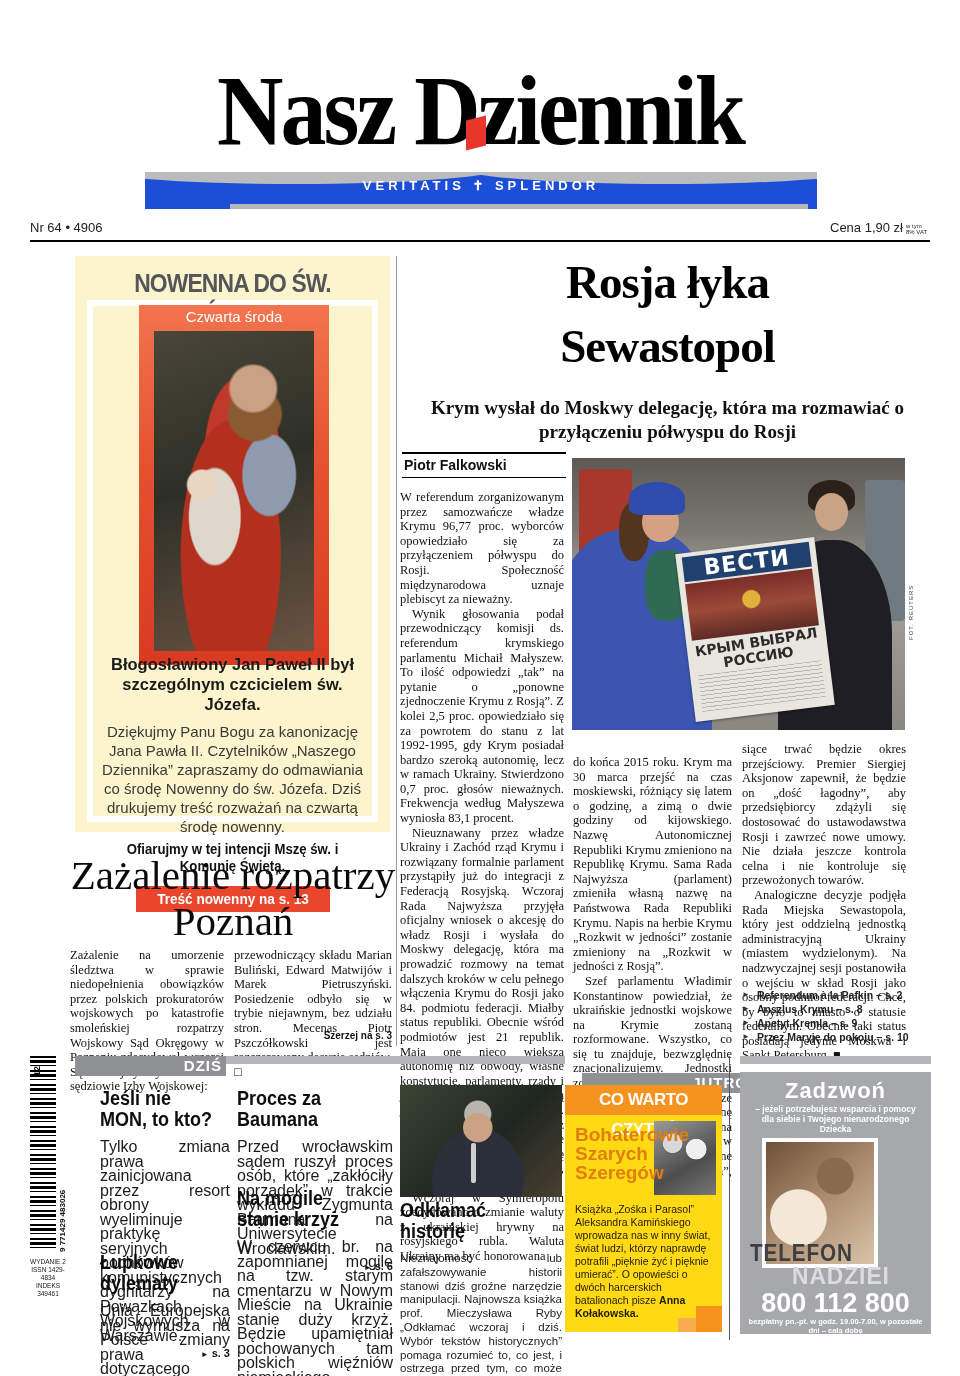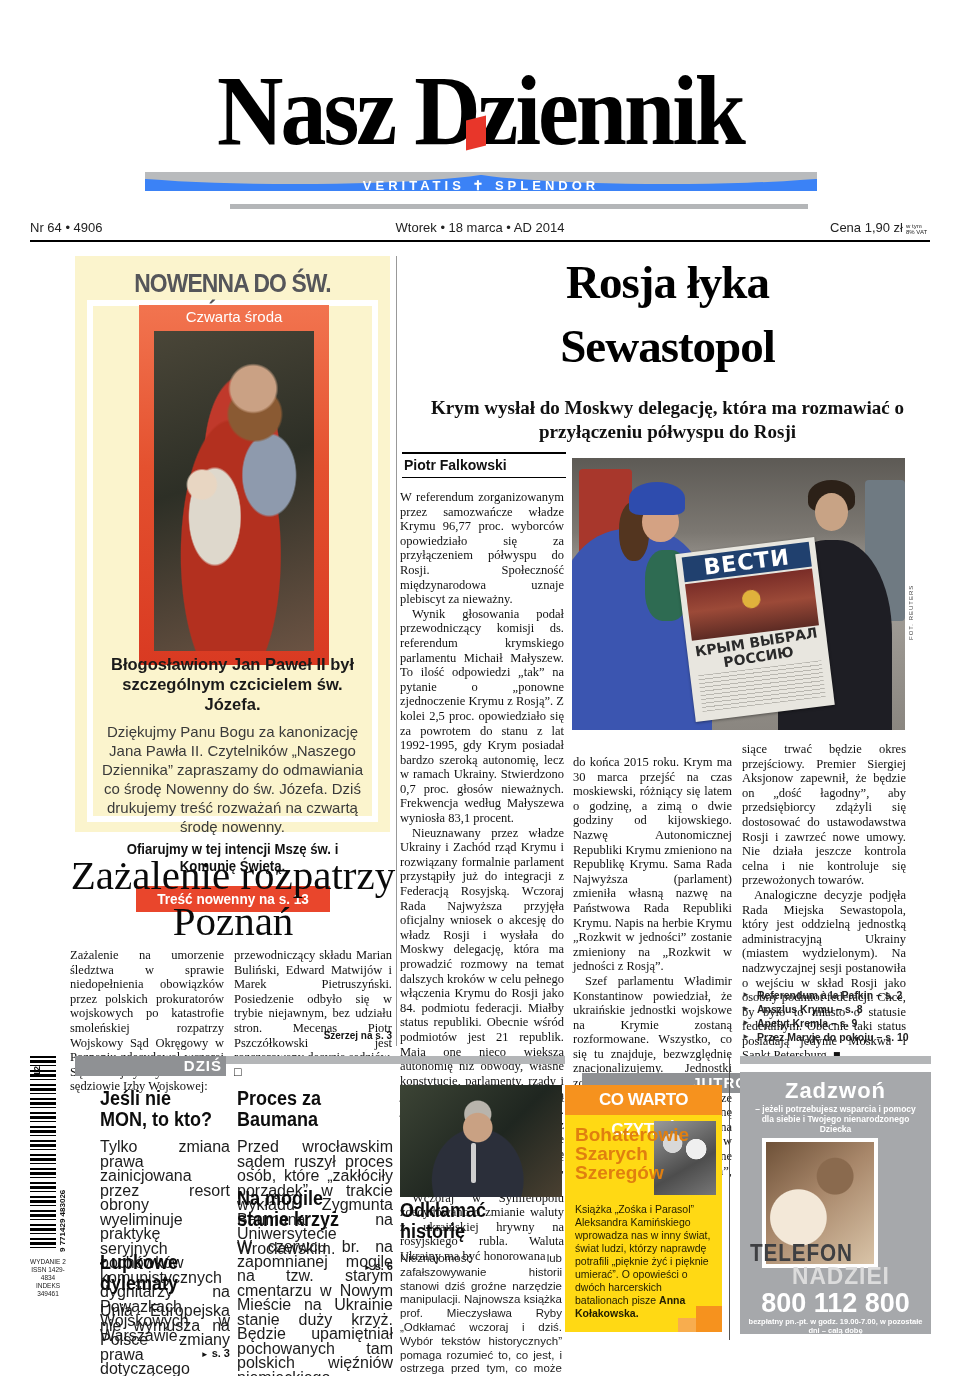--- a/index.html
+++ b/index.html
@@ -6,21 +6,21 @@
   .page{position:relative;width:960px;height:1376px;background:#fff;margin:0 auto;
         font-family:"Liberation Sans",sans-serif;color:#111;overflow:hidden;}
   .abs{position:absolute;}
 
   
   .masthead{left:0;top:58px;width:960px;text-align:center;
     font-family:"Liberation Serif",serif;font-weight:bold;font-size:92px;
     letter-spacing:-3px;color:#000;transform:scaleY(1.08);}
   .d-mark{left:466px;top:118px;width:20px;height:30px;background:#e8362a;
     transform:skewY(-14deg);}
-  .ribbon{left:145px;top:172px;width:672px;height:19px;background:#3b82f6;overflow:hidden;}
+  .ribbon{left:145px;top:172px;width:672px;height:37px;background:#1d4ed8;overflow:hidden;}
   .ribbon:before{content:"";position:absolute;left:-60px;top:-22px;width:420px;height:34px;
     background:#b9bbbd;border-radius:50%;}
   .ribbon:after{content:"";position:absolute;right:-60px;top:-22px;width:420px;height:34px;
     background:#b9bbbd;border-radius:50%;}
   .ribbon .txt{position:absolute;left:0;top:6px;width:100%;text-align:center;color:#fff;
     font-weight:bold;font-size:13px;letter-spacing:4px;z-index:2;}
   .ribbon-under{left:230px;top:204px;width:578px;height:5px;background:#b4b6b8;}
 
   
   .dateline{left:30px;top:218px;width:900px;height:20px;font-size:13px;color:#222;}
@@ -195,21 +195,20 @@
 
   <div class="abs masthead">Nasz Dziennik</div>
   <div class="abs d-mark"></div>
   <div class="abs ribbon">
     <div class="txt">VERITATIS ✝ SPLENDOR</div>
   </div>
   <div class="abs ribbon-under"></div>
 
   <div class="abs dateline">
     <span class="dl-left">Nr 64 • 4906</span>
-    <span class="dl-center">Wtorek  •  18 marca  •  AD 2014</span>
     <span class="dl-right">
       <span>Cena 1,90 zł</span><span class="dl-vat">w tym 8% VAT</span>
     </span>
   </div>
   <div class="abs toprule"></div>
 
   <div class="abs nov">
     <div class="nov-frame"></div>
     <div class="nov-title">NOWENNA DO ŚW. JÓZEFA</div>
     <div class="nov-red">

